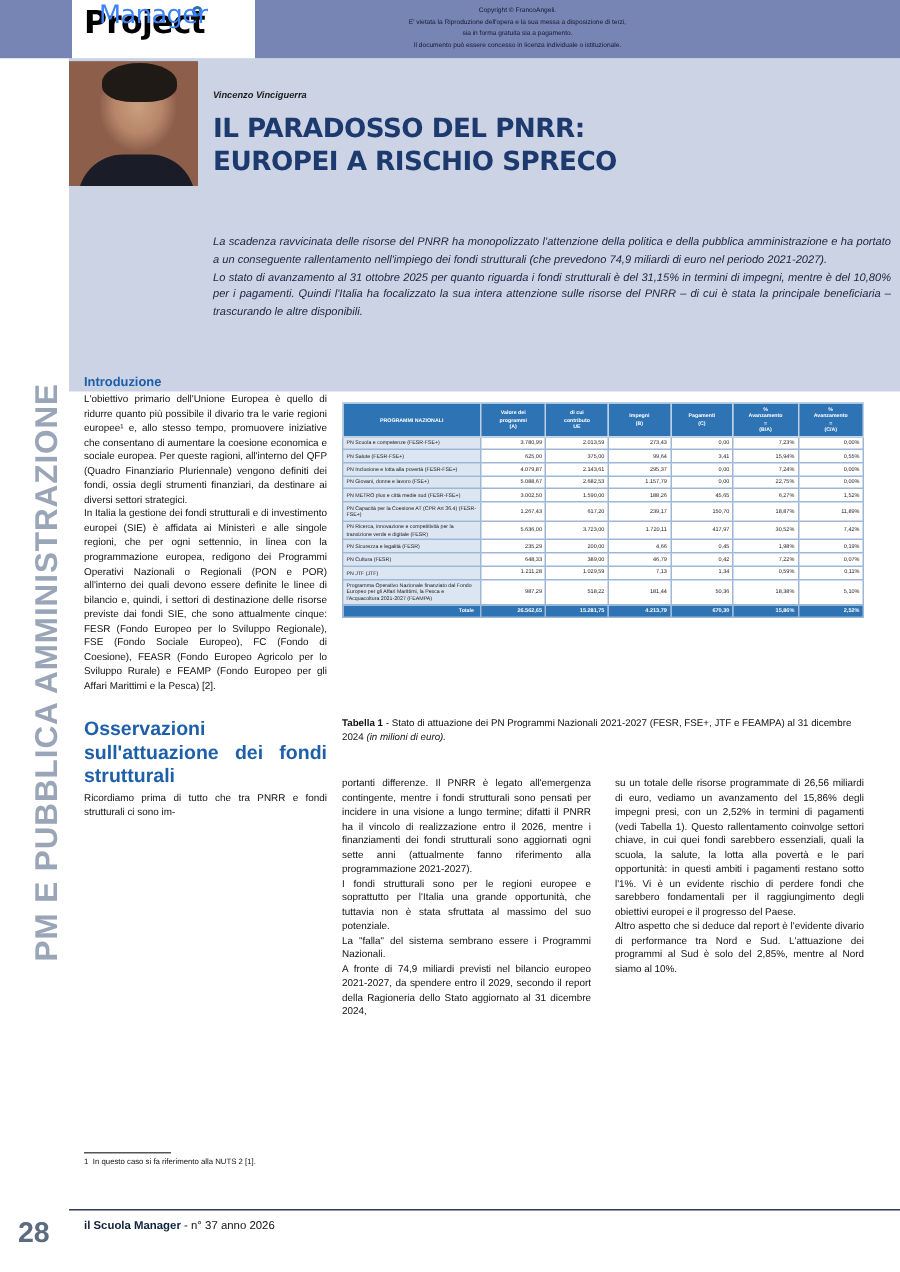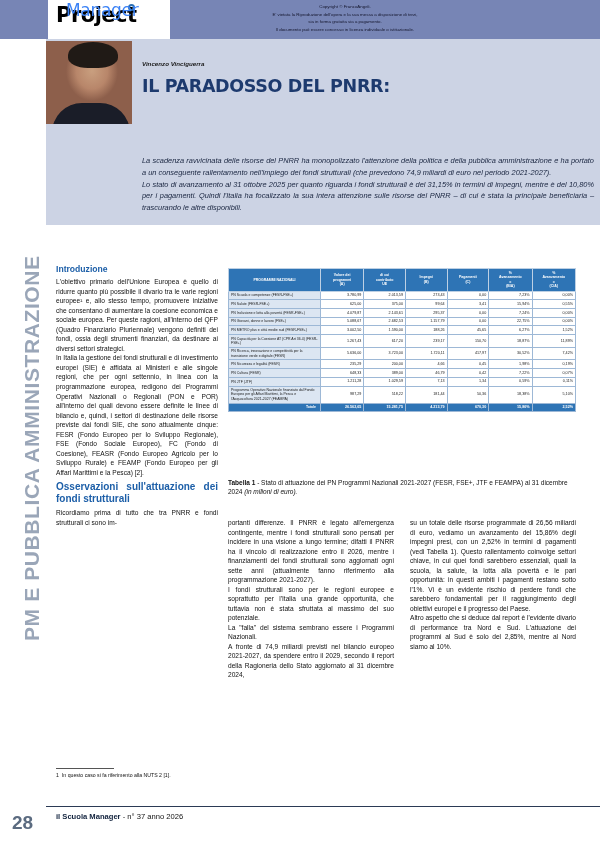--- a/index.html
+++ b/index.html
@@ -76,21 +76,21 @@
     position: absolute; left: 12px; bottom: 14px;
     font-family: "Liberation Sans", sans-serif;
     font-weight: bold; font-size: 19px;
     color: #5b6b80;
     margin-top: 36px;
   }
 
   
   .hero {
     position: absolute; left: 46px; top: 39px;
-    width: 554px; height: 186px;
+    width: 554px; height: 222px;
     background: #ccd3e4;
   }
   .hero-photo {
     position: absolute; left: 0px; top: 2px;
     width: 86px; height: 83px;
     background:
       radial-gradient(ellipse 26px 30px at 46px 30px, #c99f7f 0%, #b8866a 60%, #8d5f4b 100%),
       linear-gradient(160deg, #3b3f4a 0%, #1d1f26 45%, #0e0f13 100%);
     overflow: hidden;
   }
@@ -133,39 +133,39 @@
   
   .col {
     position: absolute;
     font-size: 6.6px;
     line-height: 1.445;
     color: #111111;
     text-align: justify;
     hyphens: manual;
   }
   .col p { margin: 0; }
-  .col-1 { left: 56px; top: 264px; width: 162px; }
+  .col-1 { left: 56px; top: 249px; width: 162px; }
   .col-2 { left: 228px; top: 518px; width: 166px; }
   .col-3 { left: 410px; top: 518px; width: 166px; }
 
   .sec-head {
     font-family: "Liberation Sans", sans-serif;
     font-weight: bold;
     font-size: 8.6px;
     line-height: 1.2;
     color: #1d5fa8;
     margin-bottom: 3px;
   }
   .sec-head-2 {
     font-family: "Liberation Sans", sans-serif;
     font-weight: bold;
-    font-size: 10px;
+    font-size: 13px;
     line-height: 1.2;
     color: #1d5fa8;
-    margin-top: 4px;
+    margin-top: 16px;
     margin-bottom: 3px;
   }
 
   
   .footnote {
     position: absolute; left: 56px; top: 768px; width: 162px;
   }
   .footnote-rule {
     width: 58px; height: 1px; background: #555; margin-bottom: 3px;
   }
@@ -262,20 +262,21 @@
 </div>
 
 <div class="hero">
   <div class="hero-photo">
     <div class="hair"></div>
     <div class="shoulders"></div>
   </div>
   <div class="author">Vincenzo Vinciguerra</div>
   <div class="hero-title">
     <div>IL PARADOSSO DEL PNRR:</div>
+    <div>EUROPEI A RISCHIO SPRECO</div>
   </div>
   <div class="abstract">
     <p>La scadenza ravvicinata delle risorse del PNRR ha monopolizzato l'attenzione della politica e della pubblica amministrazione e ha portato a un conseguente rallentamento nell'impiego dei fondi strutturali (che prevedono 74,9 miliardi di euro nel periodo 2021-2027).</p>
     <p>Lo stato di avanzamento al 31 ottobre 2025 per quanto riguarda i fondi strutturali è del 31,15% in termini di impegni, mentre è del 10,80% per i pagamenti.  Quindi l'Italia ha focalizzato la sua intera attenzione sulle risorse del PNRR – di cui è stata la principale beneficiaria – trascurando le altre disponibili.</p>
   </div>
 </div>
 
 <div class="col col-1">
   <div class="sec-head">Introduzione</div>
   <p>L'obiettivo primario dell'Unione Europea è quello di ridurre quanto più possibile il divario tra le varie regioni europee¹ e, allo stesso tempo, promuovere iniziative che consentano di aumentare la coesione economica e sociale europea. Per queste ragioni, all'interno del QFP (Quadro Finanziario Pluriennale) vengono definiti dei fondi, ossia degli strumenti finanziari, da destinare ai diversi settori strategici.</p>

